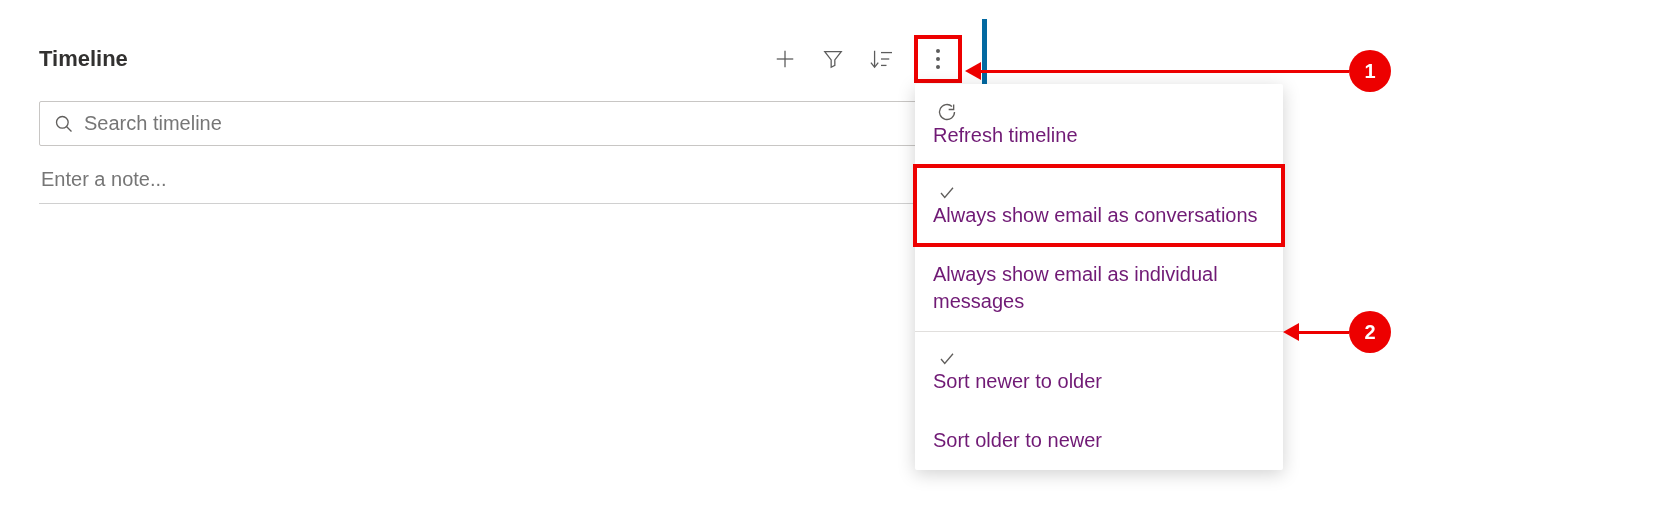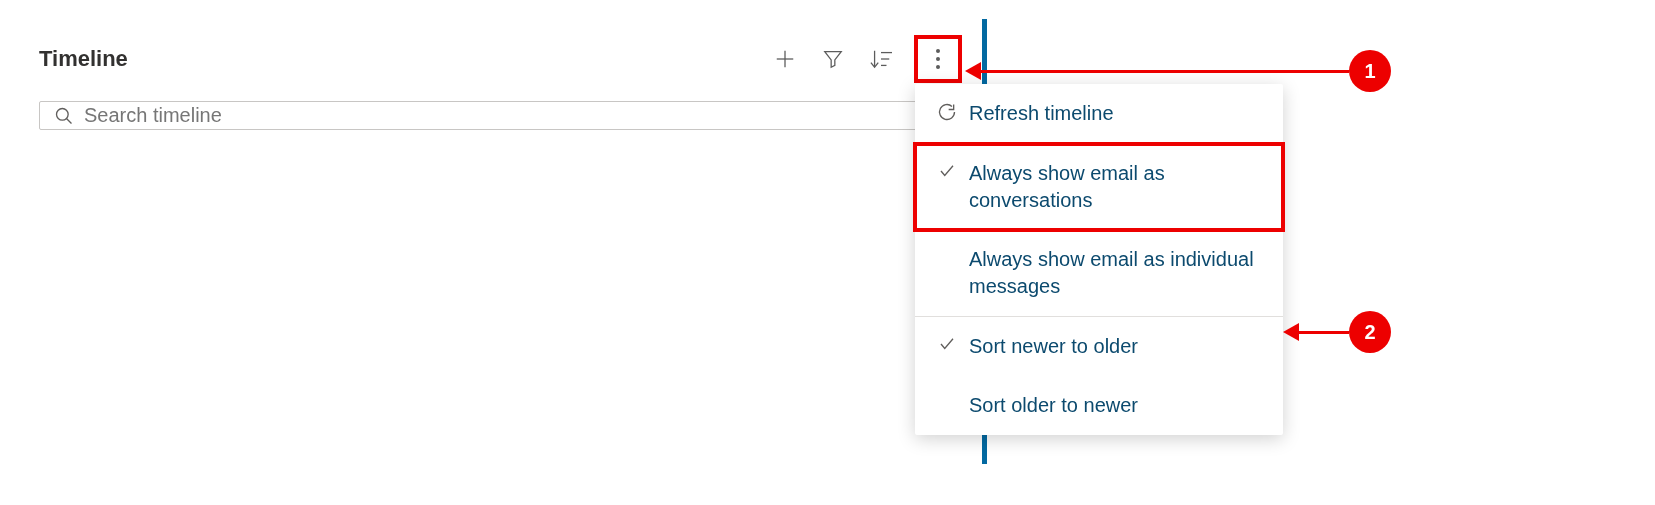--- a/index.html
+++ b/index.html
@@ -58,21 +58,21 @@
       color: #5c5c5c;
       cursor: pointer;
       position: relative;
       margin-left: -2px;
     }
     .search-wrap {
       border: 1px solid #c8c6c4;
       border-radius: 2px;
       display: flex;
       align-items: center;
-      padding: 2px 14px;
+      padding: 10px 14px;
       margin-bottom: 22px;
     }
     .search-icon {
       color: #605e5c;
       margin-right: 10px;
       display: flex;
     }
     .search-input {
       border: none;
       outline: none;
@@ -112,23 +112,24 @@
       border-bottom: 1px solid #e1dfdd;
     }
     .dropdown-section:last-child {
       border-bottom: none;
     }
     .dropdown-item {
       display: flex;
       align-items: flex-start;
       padding: 16px 18px;
       font-size: 20px;
-      color: #0c4a6e;
+      color: #701a75;
       cursor: pointer;
       line-height: 1.35;
+      flex-direction: column;
     }
     .dropdown-item .item-icon {
       width: 28px;
       display: flex;
       justify-content: center;
       align-items: center;
       flex-shrink: 0;
       margin-right: 8px;
       color: #605e5c;
       margin-top: 2px;
@@ -218,20 +219,23 @@
   <div class="search-wrap">
     <span class="search-icon">
       <svg width="20" height="20" viewBox="0 0 24 24" fill="none" stroke="currentColor" stroke-width="1.6">
           <circle cx="10" cy="10" r="7"></circle>
           <line x1="21" y1="21" x2="15" y2="15"></line>
         </svg>
     </span>
     <input class="search-input" type="text" placeholder="Search timeline" style="">
   </div>
 
+  <div class="note-row">
+    <input class="note-input" type="text" placeholder="Enter a note..." style="">
+  </div>
 </div>
 
 <div class="dropdown">
   <div class="dropdown-section">
     <div class="dropdown-item">
       <span class="item-icon">
         <svg width="20" height="20" viewBox="0 0 24 24" fill="none" stroke="currentColor" stroke-width="1.6">
             <path d="M21 12a9 9 0 1 1-3-6.7"></path>
             <polyline points="20 3 20 9 14 9" fill="none"></polyline>
           </svg>

